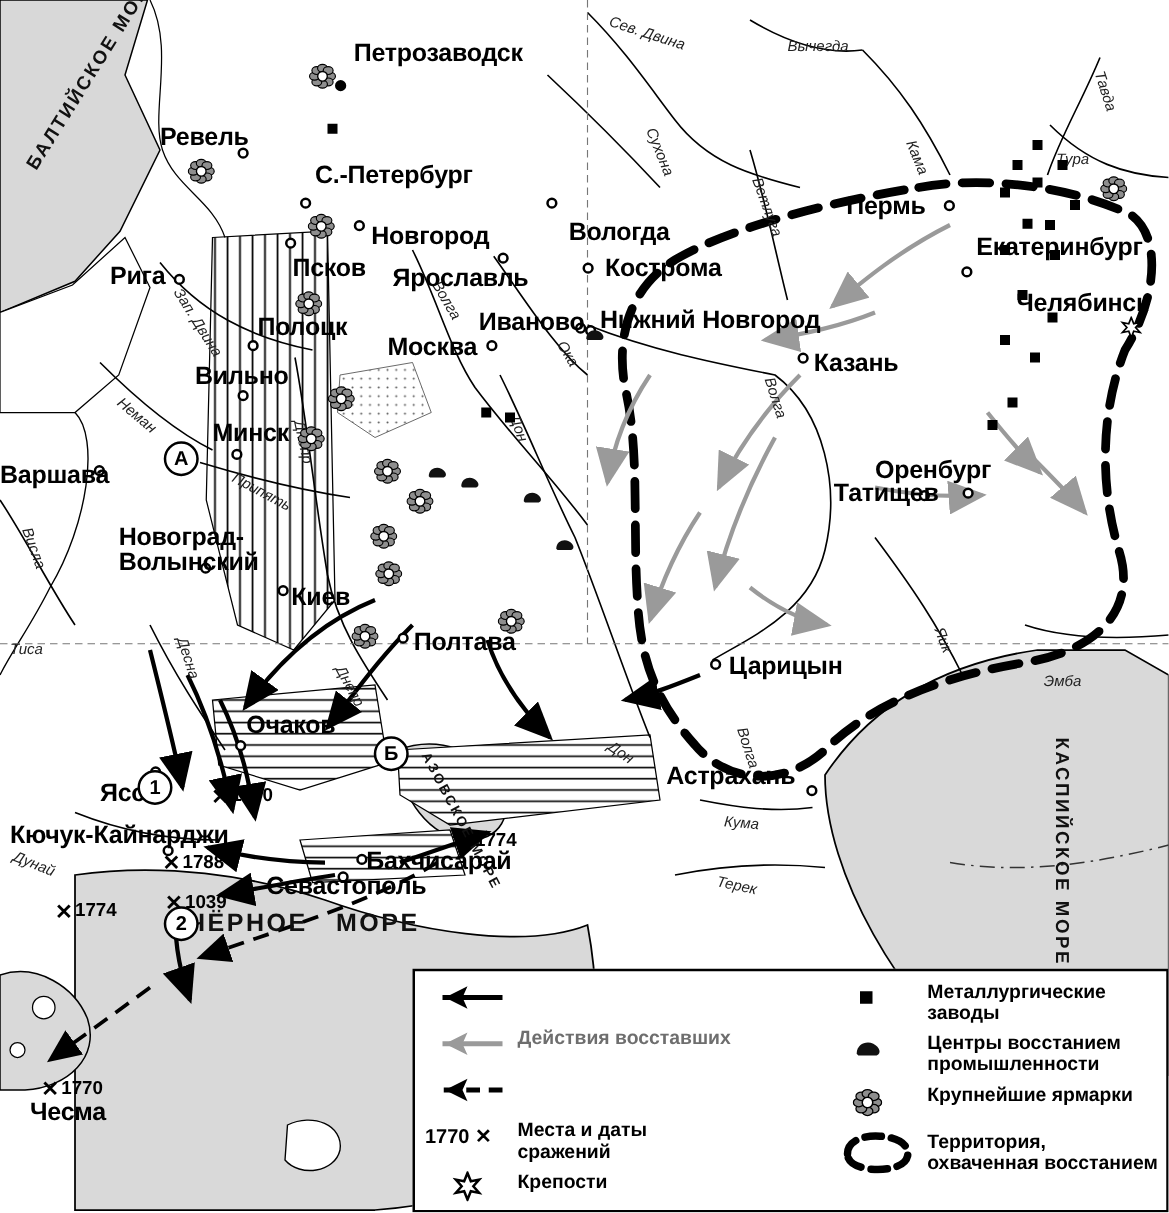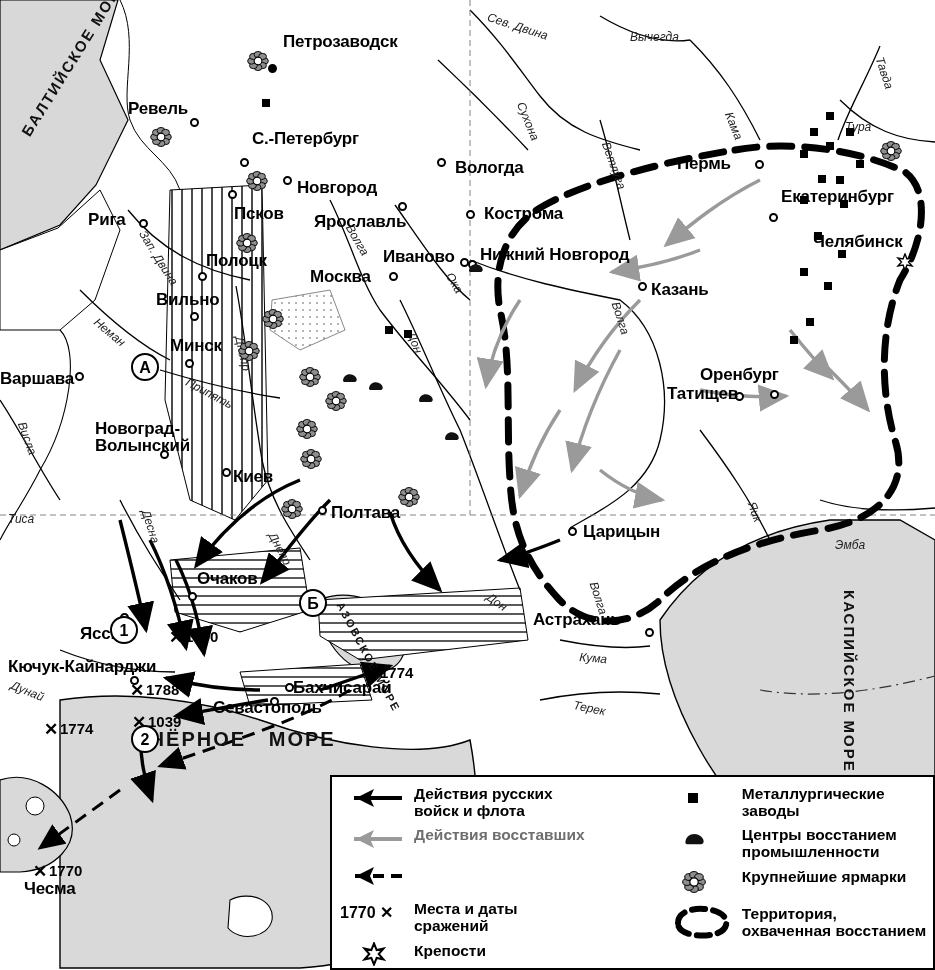--- a/index.html
+++ b/index.html
@@ -20,21 +20,21 @@
     position: absolute;
     left: 0; top: 0;
     width: 935px;
     height: 970px;
   }
   
   .city-label {
     position: absolute;
     font-family: "Liberation Sans", sans-serif;
     font-weight: bold;
-    font-size: 17px;
+    font-size: 20px;
     line-height: 1.0;
     white-space: pre;
     color: #000;
     letter-spacing: -0.2px;
   }
 
   .sea-label {
     position: absolute;
     font-family: "Liberation Sans", sans-serif;
     font-weight: bold;
@@ -284,21 +284,21 @@
       <div class="river-label" style="left: 580px; top: 650px; transform: rotate(5deg); transform-origin: left top;">Кума</div>
       <div class="river-label" style="left: 575px; top: 698px; transform: rotate(12deg); transform-origin: left top;">Терек</div>
       <div class="river-label" style="left: 14px; top: 678px; transform: rotate(22deg); transform-origin: left top;">Дунай</div>
       <div class="marker-dot filled" style="left: 268px; top: 64px;"></div>
       <div class="city-label" style="left: 283px; top: 33px;">Петрозаводск</div>
       <div class="marker-dot" style="left: 190px; top: 118px;"></div>
       <div class="city-label" style="left: 128px; top: 100px;">Ревель</div>
       <div class="marker-dot" style="left: 240px; top: 158px;"></div>
       <div class="city-label" style="left: 252px; top: 130px;">С.-Петербург</div>
       <div class="marker-dot" style="left: 437px; top: 158px;"></div>
-      <div class="city-label" style="left: 455px; top: 159px;">Вологда</div>
+      <div class="city-label" style="left: 455px; top: 176px;">Вологда</div>
       <div class="marker-dot" style="left: 755px; top: 160px;"></div>
       <div class="city-label" style="left: 677px; top: 155px;">Пермь</div>
       <div class="marker-dot" style="left: 283px; top: 176px;"></div>
       <div class="city-label" style="left: 297px; top: 179px;">Новгород</div>
       <div class="marker-dot" style="left: 769px; top: 213px;"></div>
       <div class="city-label" style="left: 781px; top: 188px;">Екатеринбург</div>
       <div class="marker-dot" style="left: 228px; top: 190px;"></div>
       <div class="city-label" style="left: 234px; top: 205px;">Псков</div>
       <div class="marker-dot" style="left: 398px; top: 202px;"></div>
       <div class="city-label" style="left: 314px; top: 213px;">Ярославль</div>
@@ -573,22 +573,20 @@
       </svg>
     </div>
 
   <div id="legend">
     <div class="legend-col left" id="legend-left">
         <div class="legend-row">
           <div class="legend-sym"><svg width="72" height="26" viewBox="0 0 72 26">
               <path d="M62,13 L14,13" stroke="#000" stroke-width="4"></path>
               <path d="M16,13 L34,4 L30,13 L34,22 Z" fill="#000"></path>
             </svg></div>
-          <div class="legend-text">Действия русских
-войск и флота</div>
         </div>
         <div class="legend-row">
           <div class="legend-sym"><svg width="72" height="26" viewBox="0 0 72 26">
               <path d="M62,13 L14,13" stroke="#9a9a9a" stroke-width="4"></path>
               <path d="M16,13 L34,4 L30,13 L34,22 Z" fill="#9a9a9a"></path>
             </svg></div>
           <div class="legend-text gray">Действия восставших</div>
         </div>
         <div class="legend-row">
           <div class="legend-sym"><svg width="72" height="26" viewBox="0 0 72 26">

